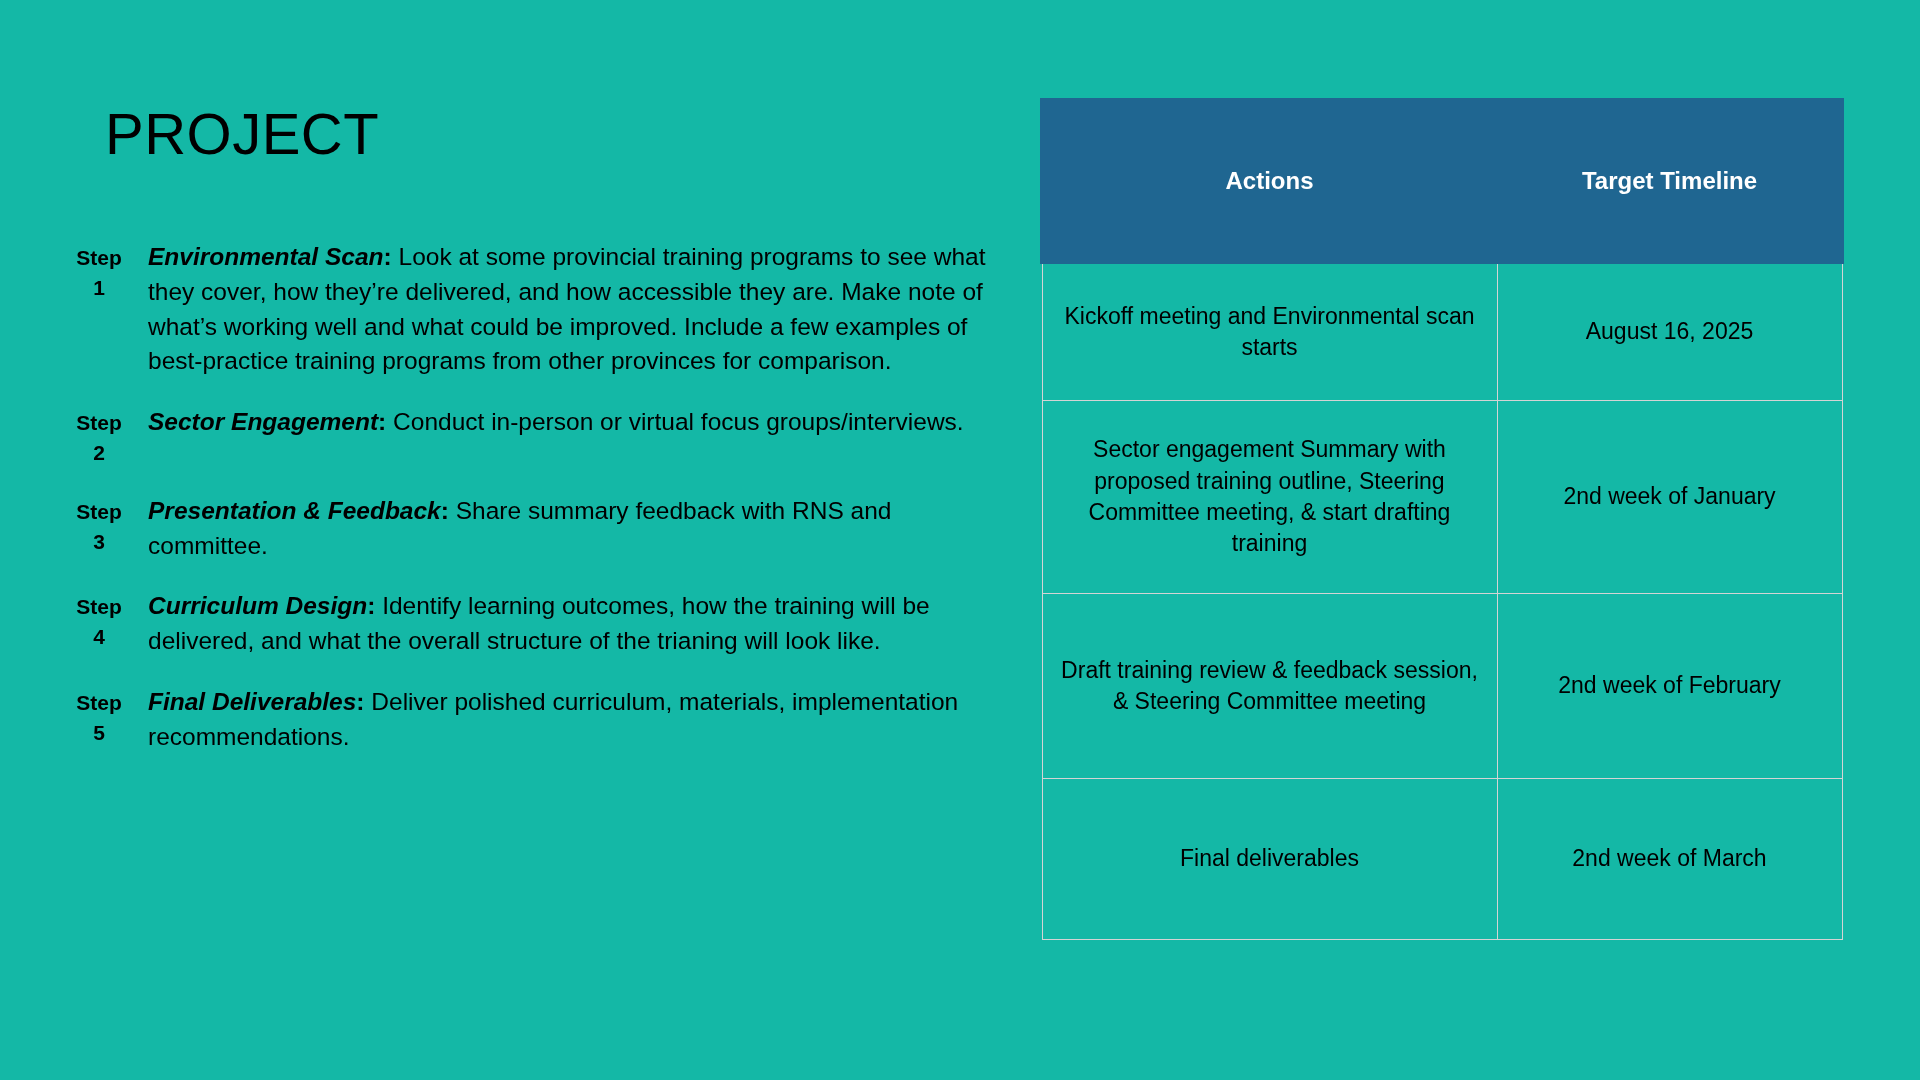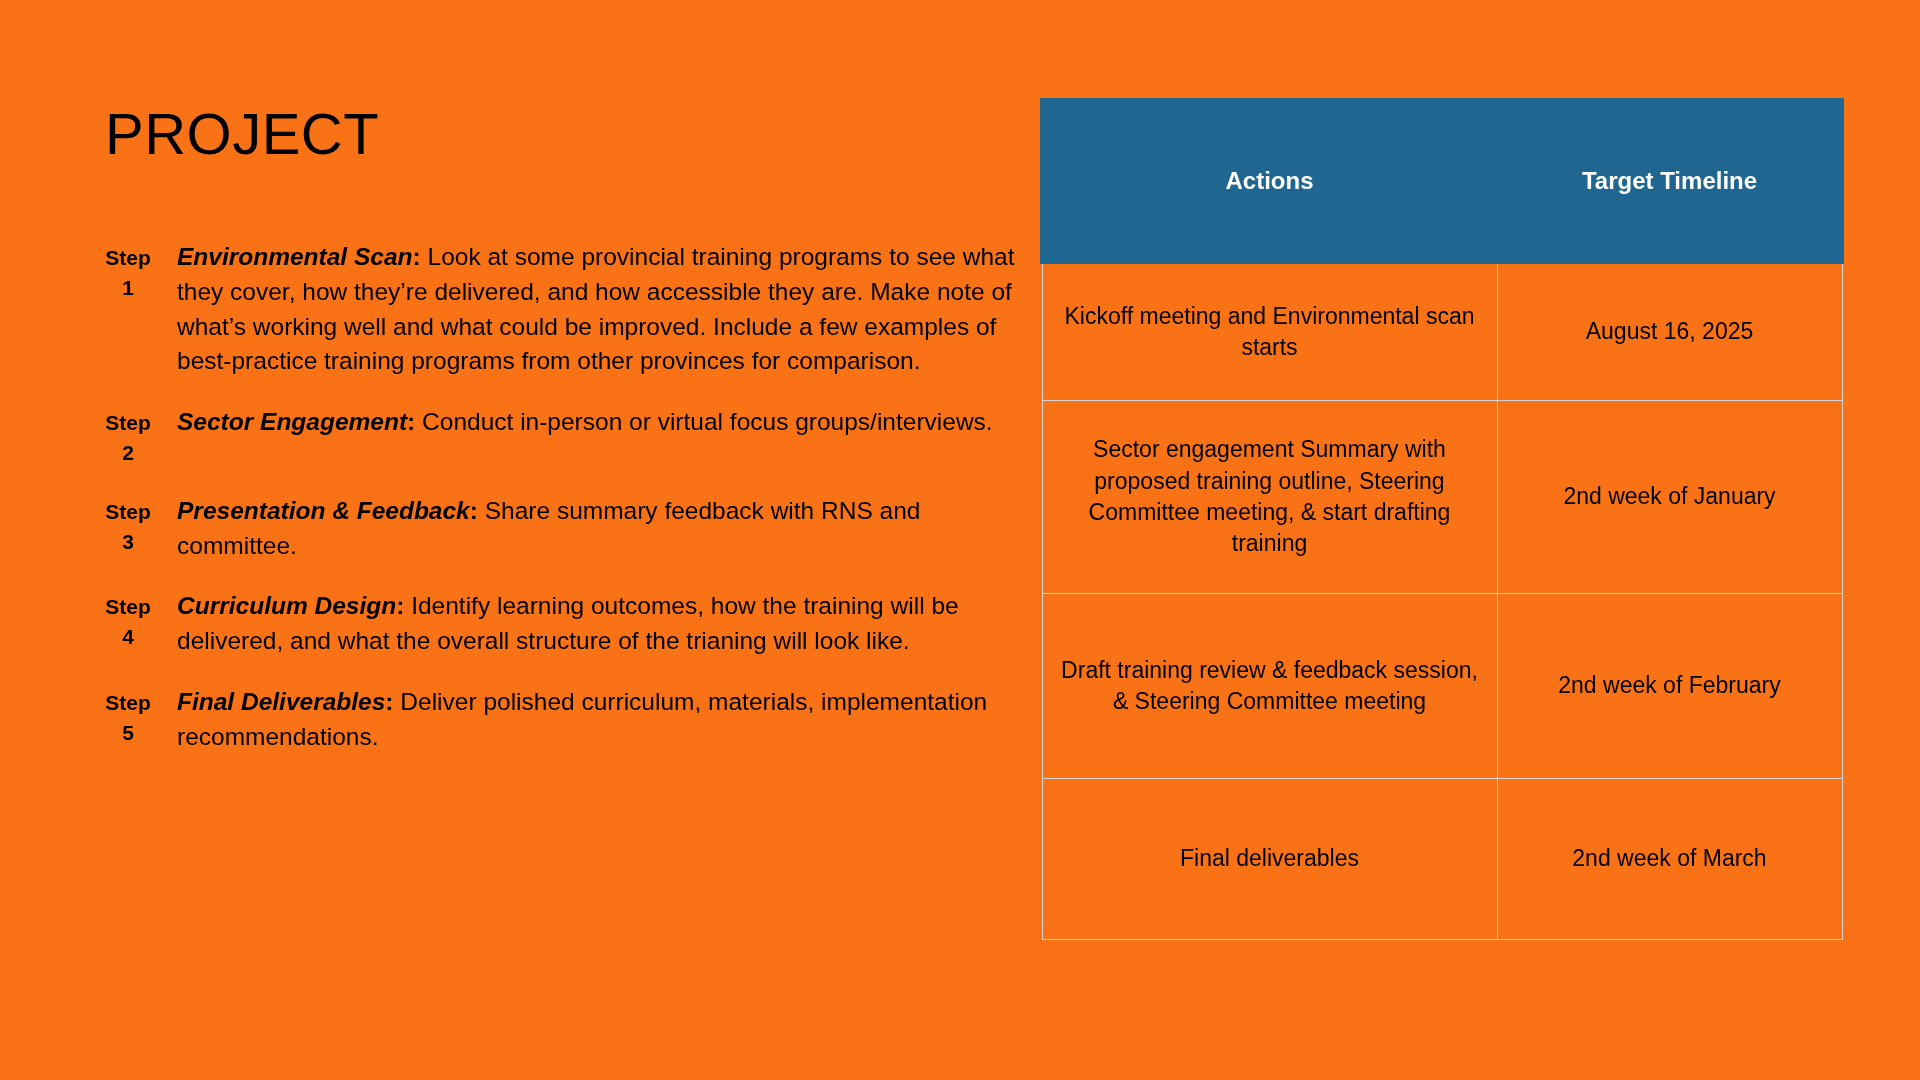--- a/index.html
+++ b/index.html
@@ -11,21 +11,21 @@
     width: 1920px;
     height: 1080px;
     font-family: "Liberation Sans", sans-serif;
     color: #000000;
     overflow: hidden;
     position: relative;
   }
   .slide {
     position: absolute;
     inset: 0;
-    background: #f97316;
+    background: #14b8a6;
   }
 
   
   .title-block {
     position: absolute;
     left: 105px;
     top: 105px;
     display: flex;
     align-items: baseline;
   }
@@ -41,21 +41,21 @@
     font-weight: 700;
     letter-spacing: -1px;
     line-height: 1;
     color: #000;
     margin-left: 8px;
   }
 
   
   .steps {
     position: absolute;
-    left: 89px;
+    left: 60px;
     top: 240px;
     width: 940px;
   }
   .step-row {
     display: flex;
     margin-bottom: 26px;
   }
   .step-label {
     width: 78px;
     flex: 0 0 78px;

